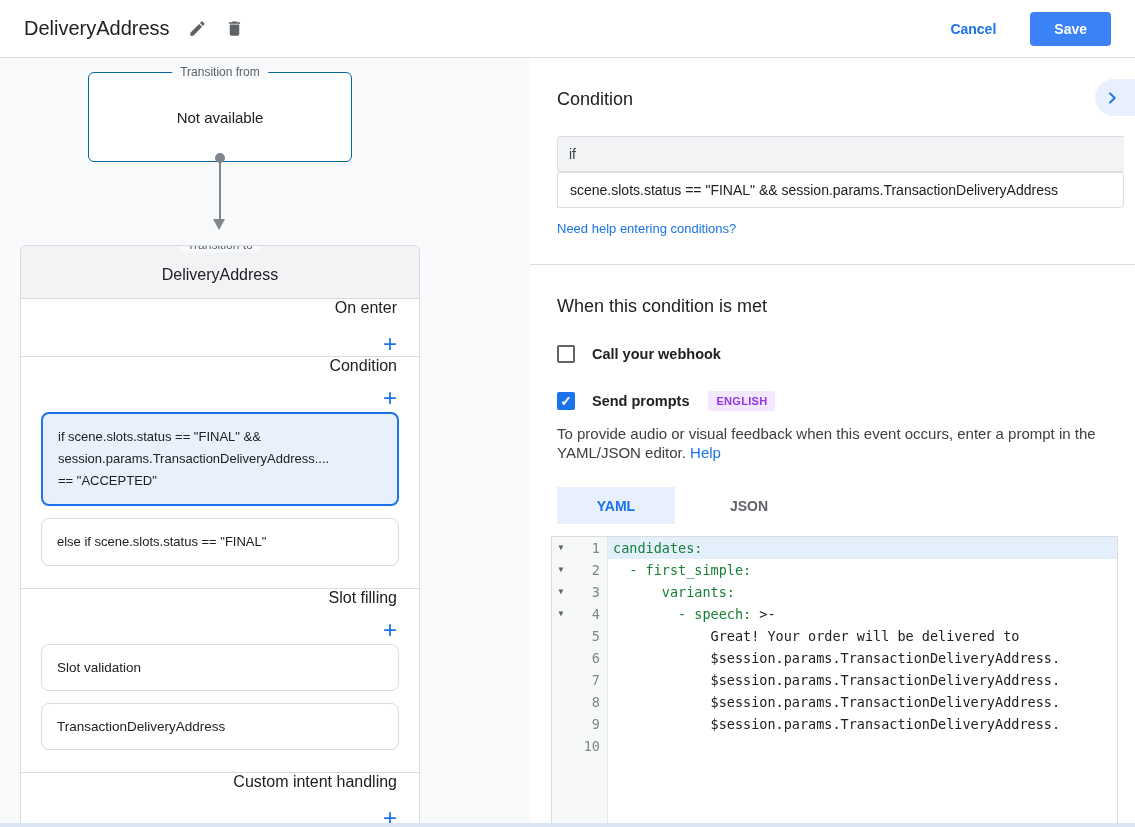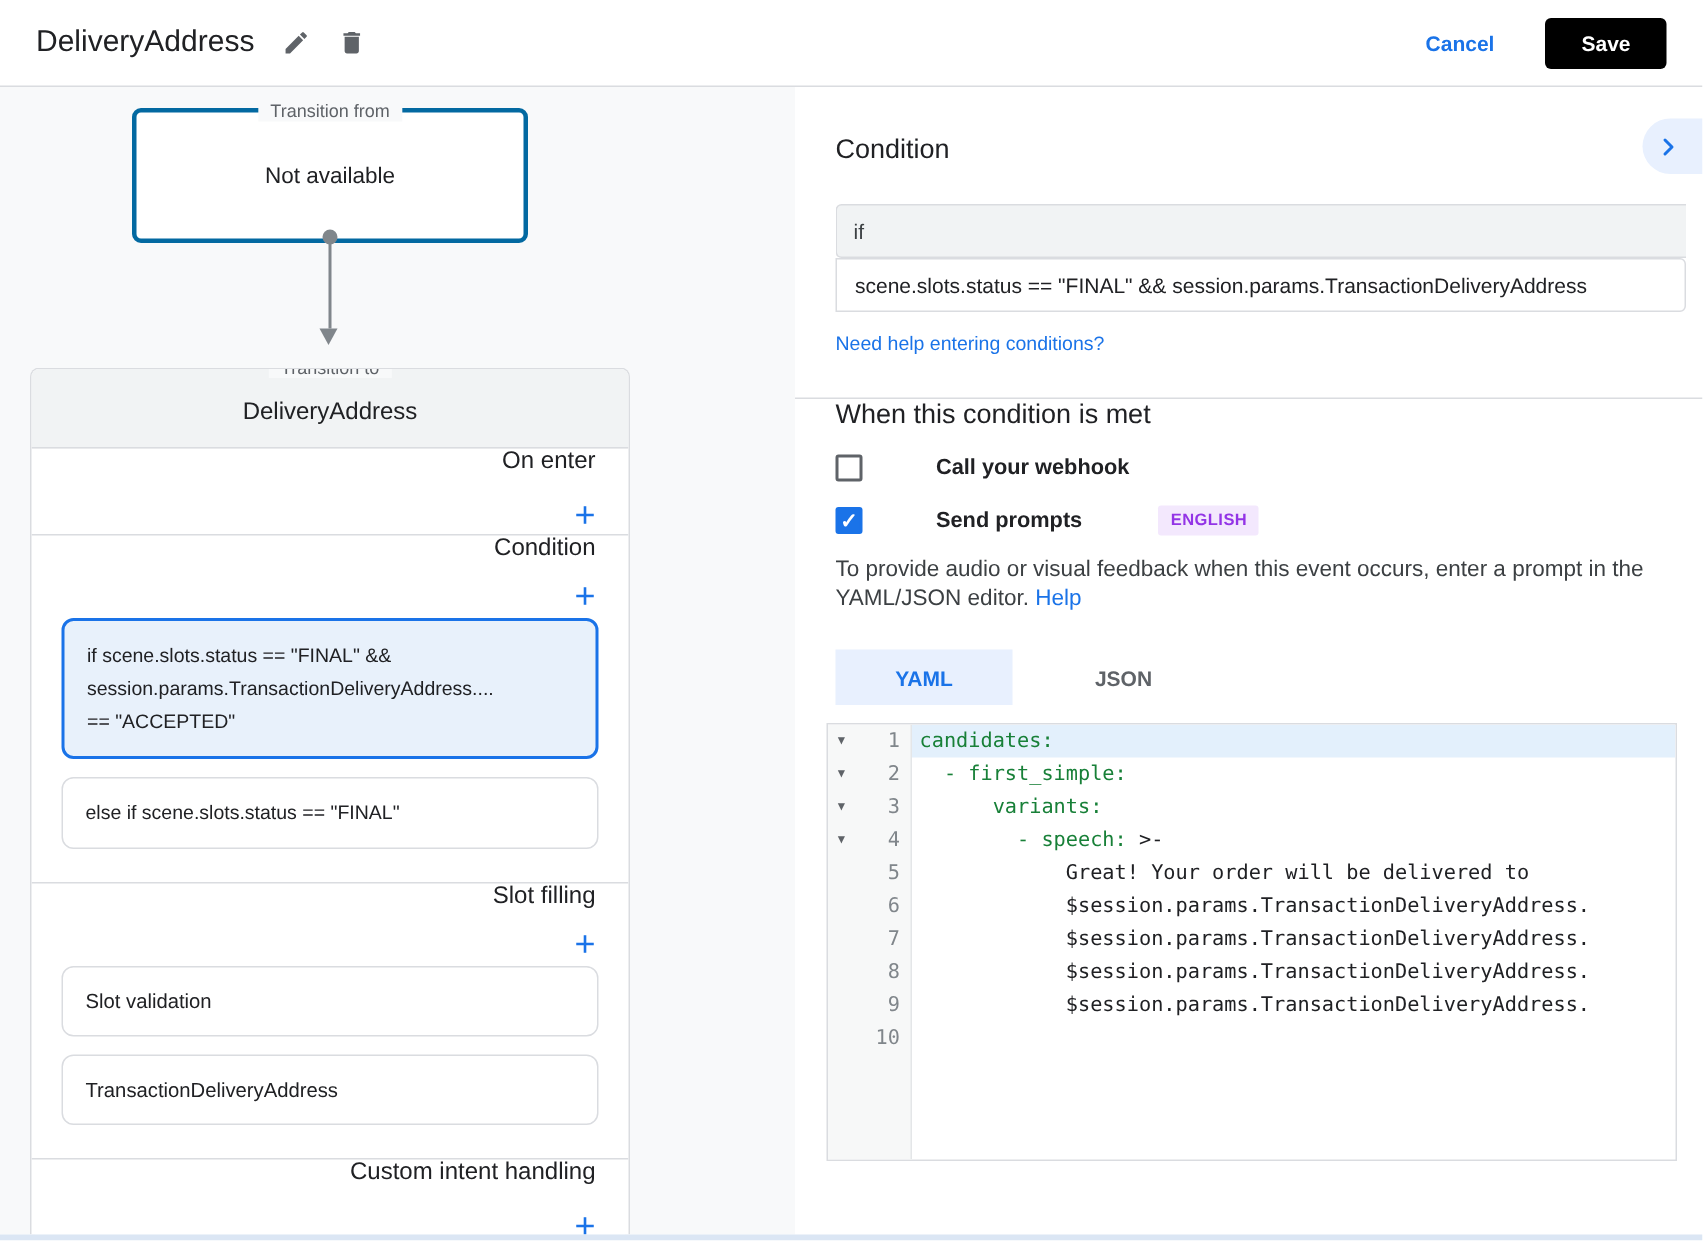--- a/index.html
+++ b/index.html
@@ -8,32 +8,32 @@
 
   
   .topbar { height: 58px; background: #fff; border-bottom: 1px solid #dadce0;
             display: flex; align-items: center; padding: 0 24px; }
   .topbar-title { font-size: 20px; color: #202124; }
   .icon-btn { background: none; border: none; cursor: pointer; margin-left: 18px;
               display: inline-flex; align-items: center; }
   .topbar-spacer { flex: 1; }
   .btn-text { background: none; border: none; color: #1a73e8; font-size: 14px; font-weight: bold;
               cursor: pointer; padding: 8px 16px; font-family: inherit; }
-  .btn-primary { background: #000000; color: #fff; border: none; border-radius: 4px;
+  .btn-primary { background: #3b82f6; color: #fff; border: none; border-radius: 4px;
                  font-size: 14px; font-weight: bold; padding: 9px 24px; margin-left: 18px;
                  cursor: pointer; font-family: inherit; }
 
   
   .main { display: flex; height: 765px; }
   .left-pane { width: 530px; background: #f8f9fa; position: relative; flex: none; }
   .right-pane { flex: 1; background: #fff; position: relative; }
 
   
   .from-box { position: absolute; left: 88px; top: 14px; width: 264px; height: 90px;
-              background: #fff; border: 3px solid #0369a1; border-radius: 6px; }
+              background: #fff; border: 1px solid #0369a1; border-radius: 6px; }
   .legend { position: absolute; top: -8px; left: 50%; transform: translateX(-50%);
             background: #f8f9fa; padding: 0 8px; font-size: 12px; color: #5f6368; white-space: nowrap; }
   .from-value { display: flex; align-items: center; justify-content: center; height: 100%;
                 font-size: 15px; color: #202124; }
   .connector { position: absolute; left: 219px; top: 99px; width: 2px; height: 62px; background: #80868b; }
   .connector-dot { position: absolute; left: 215px; top: 95px; width: 10px; height: 10px;
                    border-radius: 50%; background: #80868b; }
   .connector-arrow { position: absolute; left: 213px; top: 161px; width: 0; height: 0;
                      border-left: 6px solid transparent; border-right: 6px solid transparent;
                      border-top: 11px solid #80868b; }
@@ -69,22 +69,22 @@
                    justify-content: center; padding-right: 6px; }
   .if-row { display: flex; margin-top: 26px; margin-right: 11px; flex-direction: column; }
   .if-prefix { background: #f1f3f4; border: 1px solid #dadce0; border-right: none;
                border-radius: 4px 0 0 4px; padding: 9px 11px; font-size: 14px; color: #3c4043; }
   .if-input { flex: 1; border: 1px solid #dadce0; border-radius: 0 4px 4px 0;
               padding: 9px 12px; font-size: 14px; color: #202124; white-space: nowrap;
               overflow: hidden; background: #fff; }
   .help-link { display: inline-block; margin-top: 13px; font-size: 13px; color: #1a73e8;
                text-decoration: none; cursor: pointer; }
   .rp-divider { border-bottom: 1px solid #dadce0; margin-top: 27px; margin-left: -27px; }
-  .when-title { font-size: 18px; font-weight: 400; color: #202124; }
-  .check-row { display: flex; align-items: center; margin-top: 16px; gap: 32px; }
+  .when-title { font-size: 18px; font-weight: 400; color: #202124; margin-top: 31px; }
+  .check-row { display: flex; align-items: center; margin-top: 28px; }
   .checkbox { width: 18px; height: 18px; border: 2px solid #5f6368; border-radius: 2px;
               background: #fff; cursor: pointer; flex: none; display: flex;
               align-items: center; justify-content: center; }
   .checkbox.checked { background: #1a73e8; border-color: #1a73e8; color: #fff;
                       font-size: 14px; font-weight: bold; }
   .check-label { font-size: 14.5px; font-weight: bold; color: #202124; margin-left: 17px; }
   .lang-badge { margin-left: 19px; background: #f3e8fd; color: #9334e6; font-size: 11px;
                 font-weight: bold; padding: 4px 8px; border-radius: 2px; letter-spacing: .3px; }
   .rp-desc { font-size: 15px; color: #3c4043; line-height: 19px; margin-top: 13px; width: 565px; }
   .rp-desc a { color: #1a73e8; text-decoration: none; cursor: pointer; }

